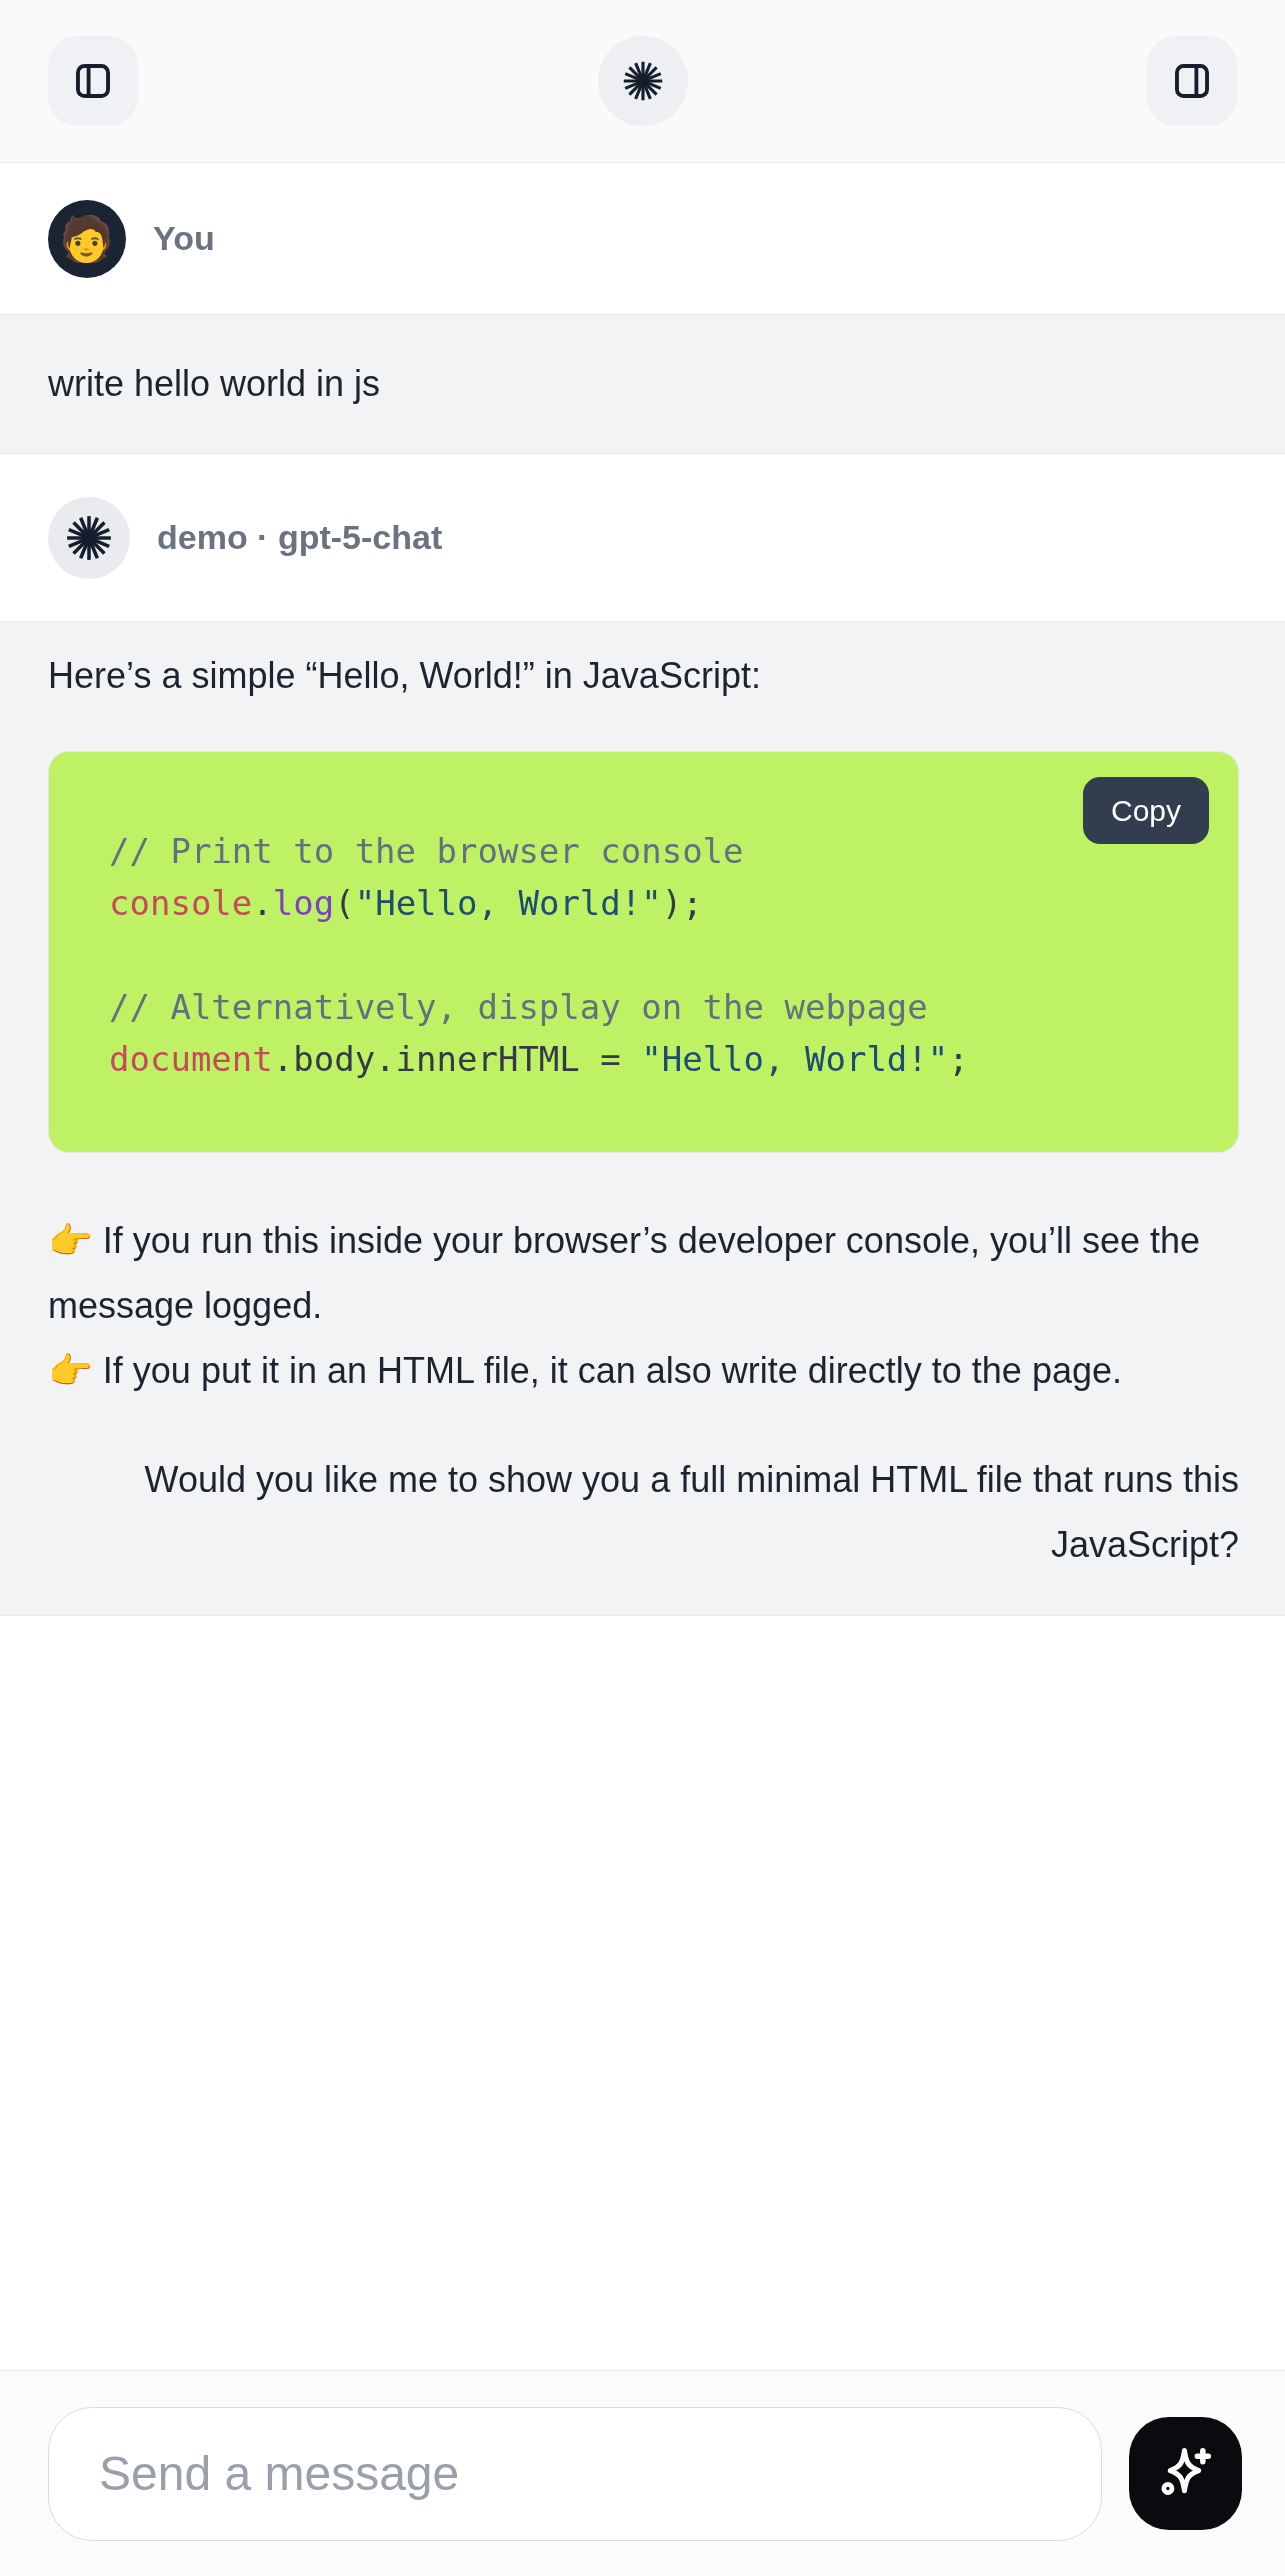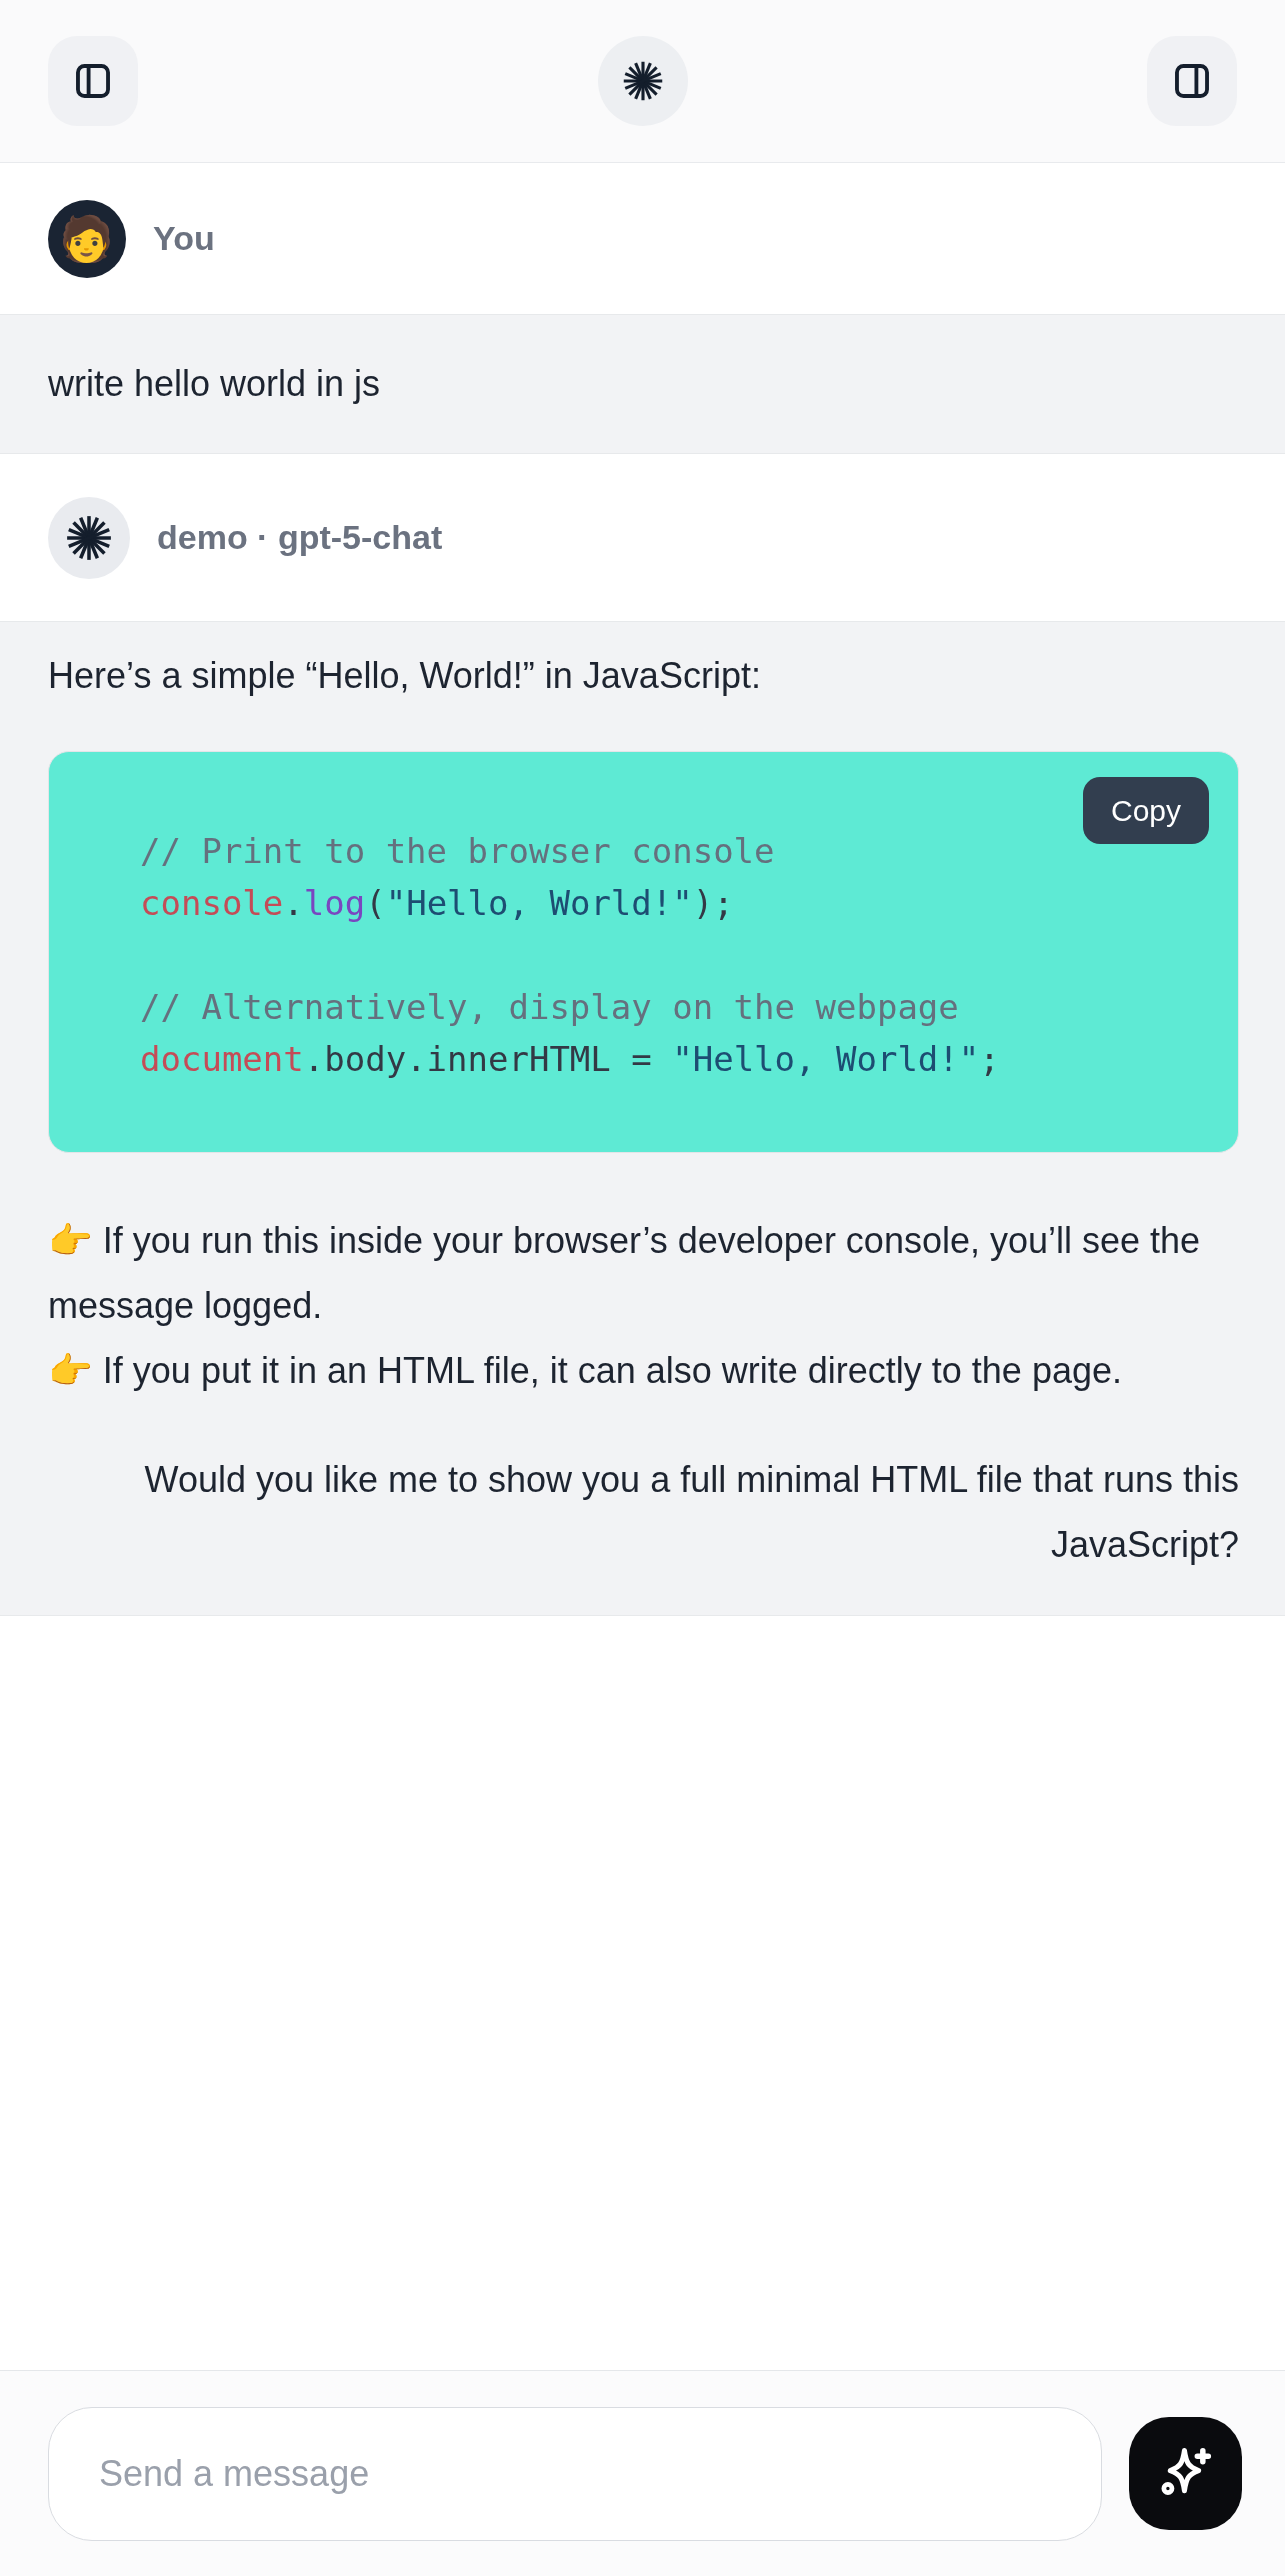--- a/index.html
+++ b/index.html
@@ -28,22 +28,22 @@
   .sender { font-size:34px; font-weight:700; color:#6b7280; }
 
   .band { background:#f2f3f5; border-top:1.9px solid #e7e9eb; border-bottom:1.9px solid #e7e9eb; }
   .user-band { padding:46px 48px; font-size:36px; line-height:46px; color:#1d2430; }
 
   .assistant-band { padding:31px 46px 38px 48px; color:#1d2430; font-size:36px; }
   .assistant-band p { margin:0; }
   .intro { line-height:46px; }
   strong { font-weight:400; }
 
-  .code-card { position:relative; margin-top:52px; background:#5eead4; border:1.9px solid #e3e5e8;
-               border-radius:21px; padding:73px 34px 67px 91px; }
+  .code-card { position:relative; margin-top:52px; background:#bef264; border:1.9px solid #e3e5e8;
+               border-radius:21px; padding:73px 34px 67px 60px; }
   .copy-btn { position:absolute; top:25px; right:29px; width:126px; height:67px; background:#323e4f;
               color:#ffffff; border:none; border-radius:17px; font-size:30px;
               font-family:"Liberation Sans", sans-serif; display:flex; align-items:center;
               justify-content:center; cursor:pointer; }
   .code-pre { font-family:"DejaVu Sans Mono", monospace; }
   .code-line { font-size:34px; line-height:52px; white-space:pre; color:var(--syn-plain,#333945); }
   .tok-comment { color:var(--syn-comment,#65707e); }
   .tok-red     { color:var(--syn-red,#c44c57); }
   .tok-purple  { color:var(--syn-purple,#7a46c0); }
   .tok-string  { color:var(--syn-string,#1d4d72); }
@@ -51,21 +51,21 @@
 
   .pointers { margin-top:55px !important; line-height:65px; }
   .question { margin-top:44px !important; line-height:65px;text-align:right; }
 
   .spacer { flex:1 1 auto; background:#ffffff; }
 
   
   .composer { flex:0 0 206px; height:206px; background:#fbfbfc; border-top:1.9px solid #e5e7ea;
               display:flex; align-items:center; gap:27px; padding:0 43px 0 48px; }
   .composer-input { flex:1 1 auto; height:134px; background:#ffffff; border:1.9px solid #d9dce1;
-                    border-radius:44px; font-family:"Liberation Sans", sans-serif; font-size:36px;
+                    border-radius:44px; font-family:"Liberation Sans", sans-serif; font-size:48px;
                     color:#1d2430; padding:0 50px; outline:none; }
   .composer-input::placeholder { color:#9aa0ab; }
   .send-btn { width:113px; height:113px; flex:0 0 113px; border-radius:40px; background:#0a0b0e;
               border:none; display:flex; align-items:center; justify-content:center; cursor:pointer; }
 </style>
 </head>
 <body>
 
 <div class="app">
 

